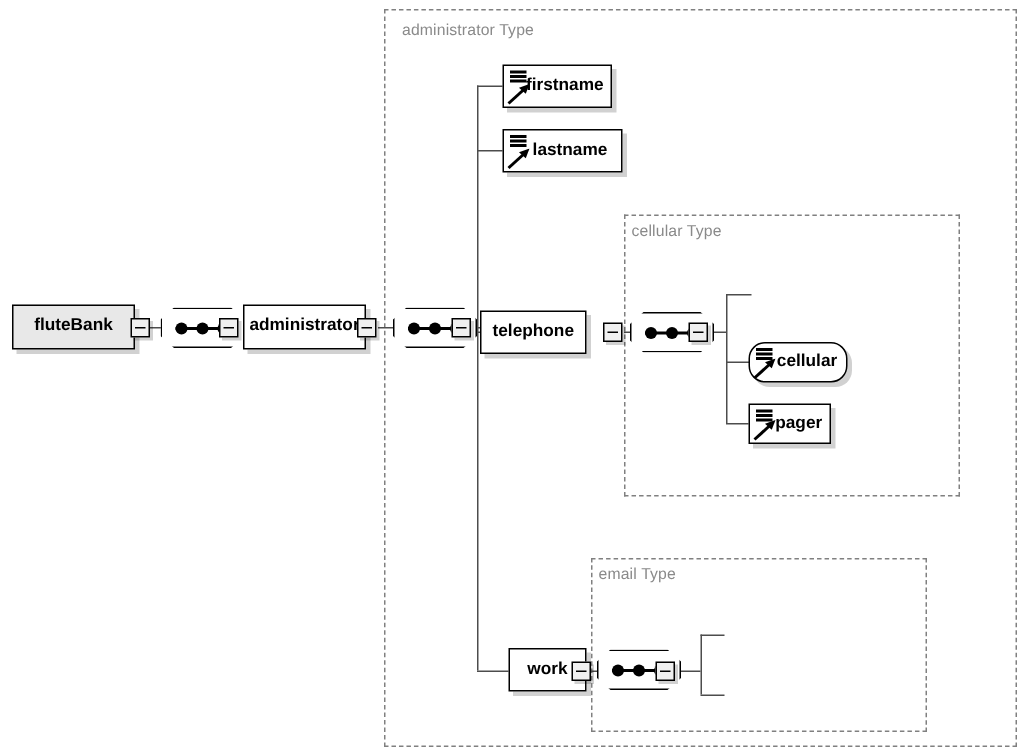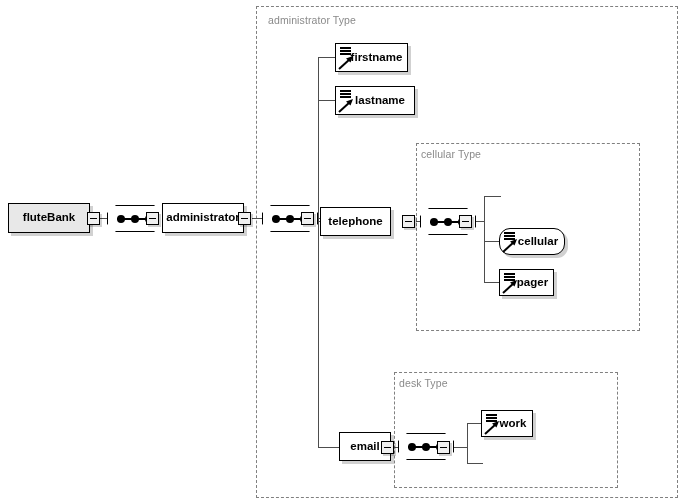--- a/index.html
+++ b/index.html
@@ -161,21 +161,21 @@
 
 <div id="canvas">
 
   <div class="type-group" style="left:256px; top:6px; width:422px; height:492px;"></div>
   <div class="type-label" style="left:268px; top:14px;">administrator Type</div>
 
   <div class="type-group" style="left:416px; top:143px; width:224px; height:188px;"></div>
   <div class="type-label" style="left:421px; top:148px;">cellular Type</div>
 
   <div class="type-group" style="left:394px; top:372px; width:224px; height:116px;"></div>
-  <div class="type-label" style="left:399px; top:377px;">desk Type</div>
+  <div class="type-label" style="left:399px; top:377px;">email Type</div>
 
   <div class="line-h" style="left:100px; top:218px; width:9px;"></div>
 
   <div class="line-h" style="left:172px; top:218px; width:0px;"></div>
   <div class="line-h" style="left:156px; top:218px; width:8px;"></div>
 
   <div class="line-h" style="left:252px; top:218px; width:12px;"></div>
 
   <div class="line-h" style="left:311px; top:218px; width:12px;"></div>
 
@@ -296,41 +296,29 @@
         <i></i>
     </span>
     <svg class="leaf-arrow" viewBox="0 0 16 14" xmlns="http://www.w3.org/2000/svg">
       <line x1="1" y1="13" x2="12" y2="3" stroke="#000" stroke-width="2"></line>
       <polygon points="15,0 8,2.5 12.5,6.5" fill="#000"></polygon>
     </svg>
     <span class="node-label" style="padding-left:12px;">pager</span>
   </div>
 
   <div class="node" style="left:339px; top:432px; width:52px; height:29px;">
-    <span class="node-label">email</span>
+    <span class="node-label">work</span>
   </div>
   <div class="stub" style="left:381px; top:441px;"></div>
 
   <div class="seq" style="left:398px; top:433px;">
     <div class="seq-shadow"></div>
     <div class="seq-oct"></div>
     <div class="seq-bar"></div>
     <div class="seq-dot d1"></div>
     <div class="seq-dot d2"></div>
     <div class="seq-dot d3"></div>
   </div>
   <div class="stub" style="left:437px; top:441px;"></div>
 
-  <div class="node" style="left:481px; top:410px; width:52px; height:27px;">
-    <span class="leaf-lines">
-      <i></i>
-        <i></i>
-        <i></i>
-    </span>
-    <svg class="leaf-arrow" viewBox="0 0 16 14" xmlns="http://www.w3.org/2000/svg">
-      <line x1="1" y1="13" x2="12" y2="3" stroke="#000" stroke-width="2"></line>
-      <polygon points="15,0 8,2.5 12.5,6.5" fill="#000"></polygon>
-    </svg>
-    <span class="node-label" style="padding-left:12px;">work</span>
-  </div>
 
 
 </div>
 
 </body></html>

